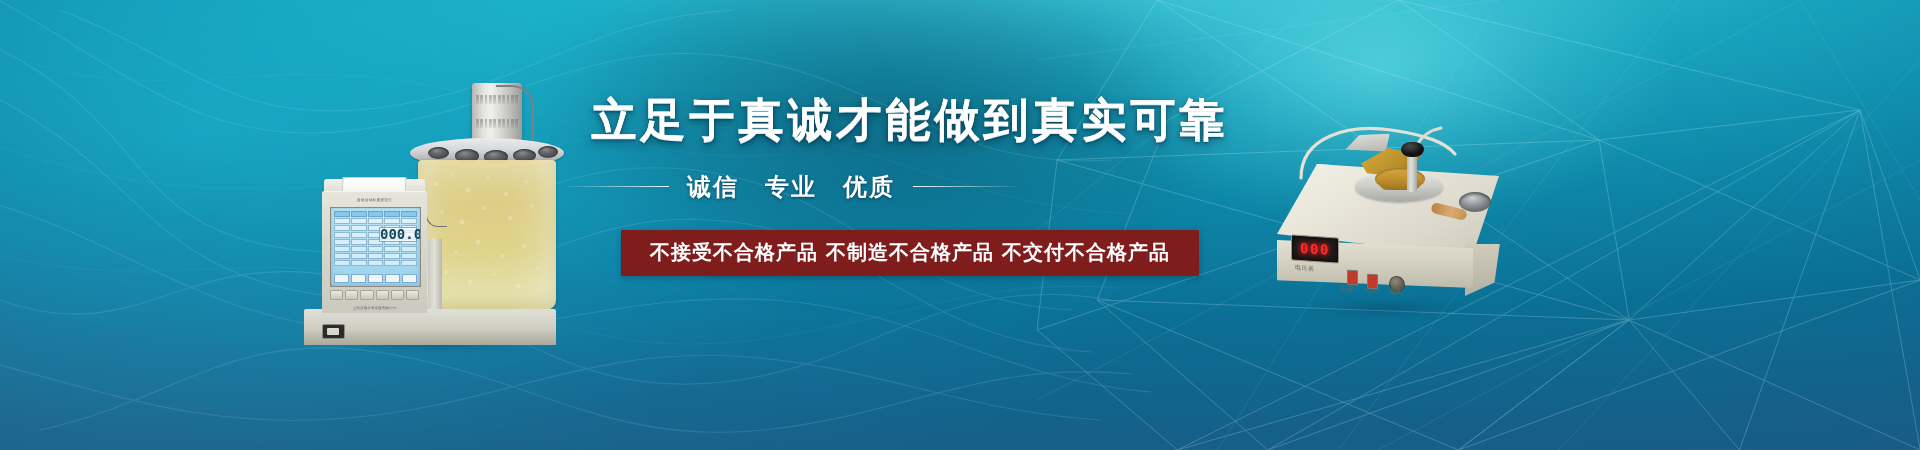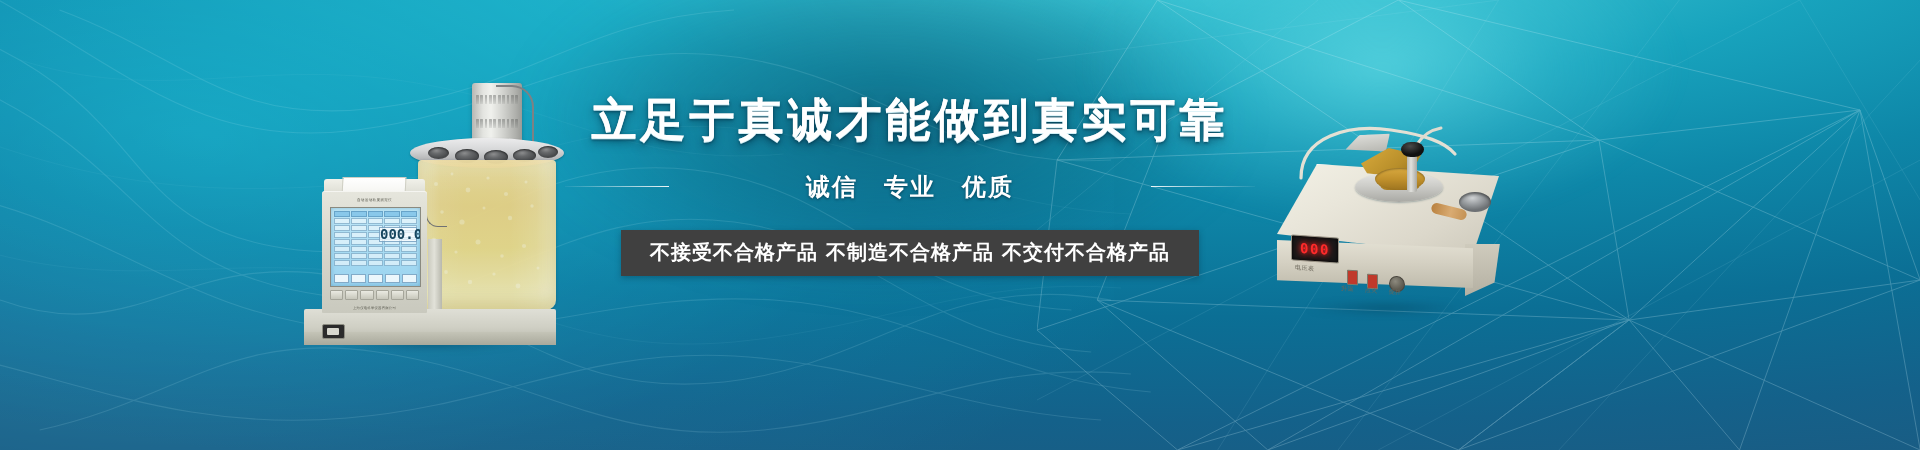--- a/index.html
+++ b/index.html
@@ -70,38 +70,38 @@
     margin-top:13px;
     font-family:"DejaVu Serif","Liberation Serif",serif;
     font-size:16.5px;
     letter-spacing:2.1px;
     color:#eef8fb;
     white-space:nowrap;
     text-shadow:0 1px 2px rgba(4,45,66,.8);
   }
   .keywords{
     margin-top:26px;
-    display:flex;align-items:center;justify-content:space-between;gap:18px;
+    display:flex;align-items:center;justify-content:flex-start;gap:18px;
     white-space:nowrap;
   }
   .rule{
     display:block;width:104px;height:1px;
     background:linear-gradient(to right,rgba(255,255,255,.05),rgba(255,255,255,.92));
   }
   .rule.right{background:linear-gradient(to left,rgba(255,255,255,.05),rgba(255,255,255,.92));}
   .kw-group{
     display:flex;gap:26px;
     font-family:"DejaVu Sans","Liberation Sans",sans-serif;
     font-size:24px;font-weight:bold;letter-spacing:2px;color:#ffffff;
     text-shadow:0 1px 3px rgba(4,45,66,.75);
   }
   .slogan-bar{
     margin-top:27px;
     display:inline-block;
-    background:#404040;
+    background:#7f1d1d;
     padding:9px 29px 10px;
     box-shadow:0 2px 6px rgba(3,40,60,.35);
   }
   .slogan-bar .txt{
     font-family:"DejaVu Sans","Liberation Sans",sans-serif;
     font-size:20px;font-weight:bold;color:#ffffff;letter-spacing:1px;
     white-space:nowrap;
   }
 
   

